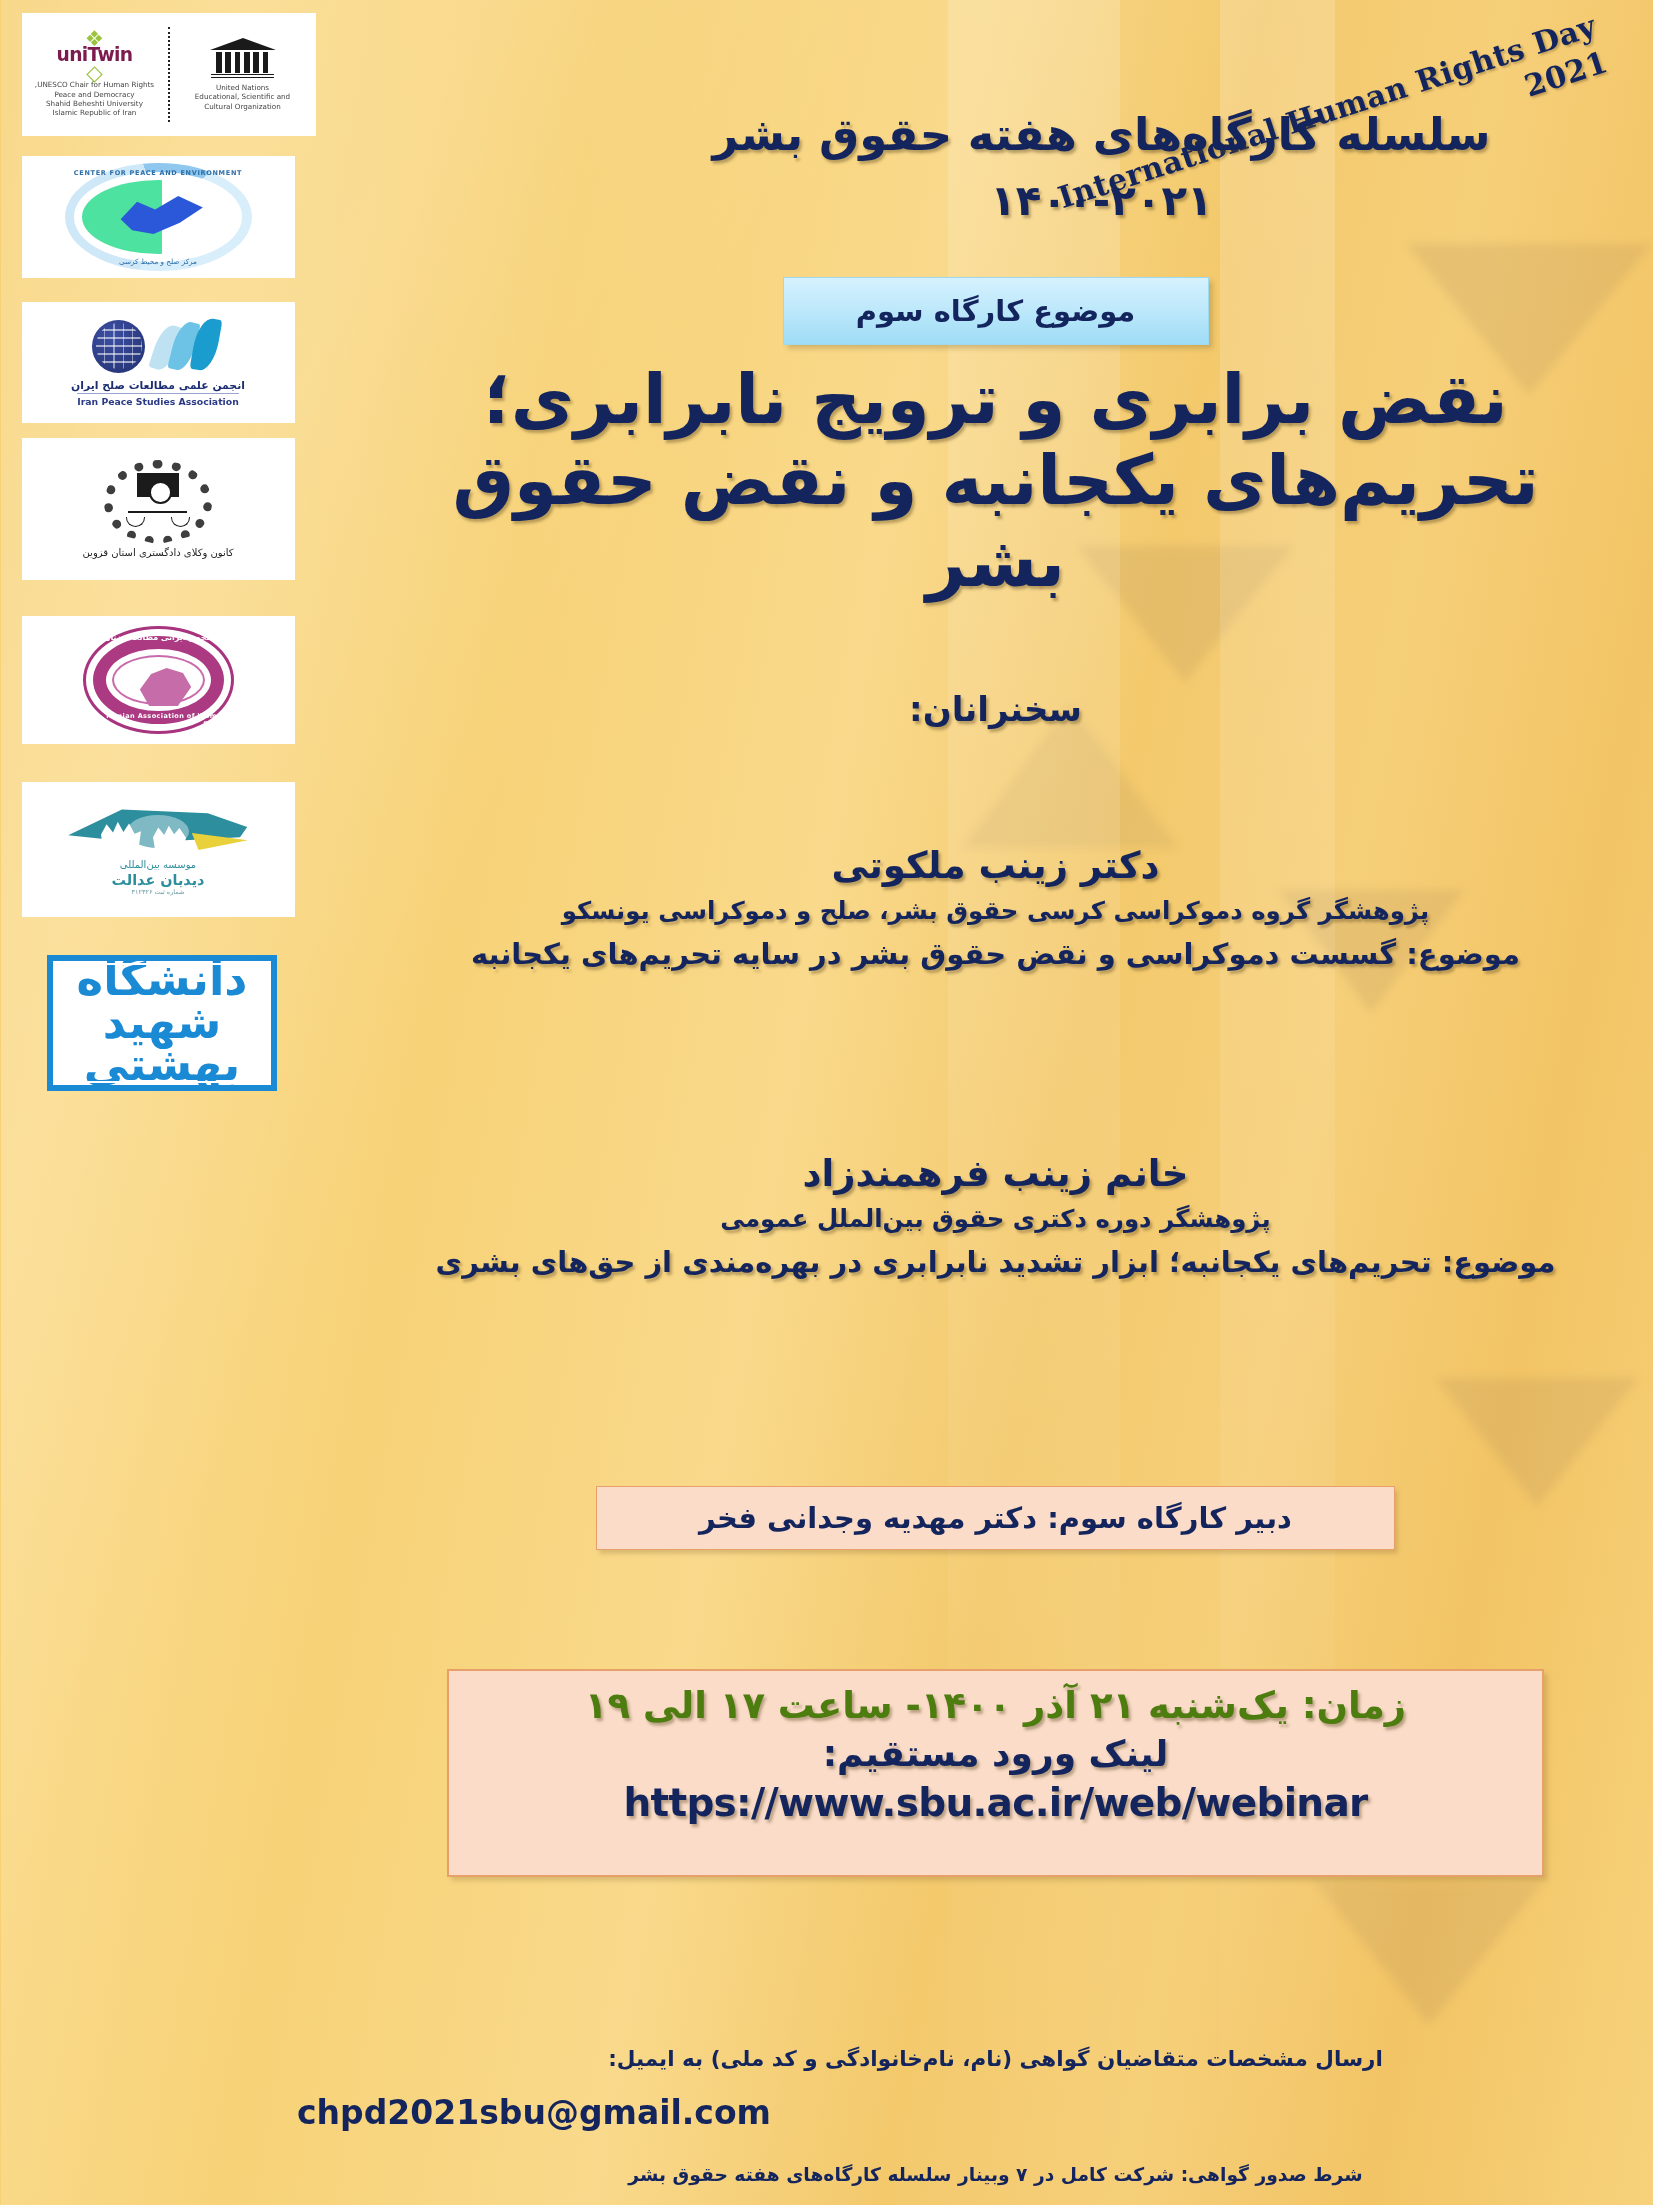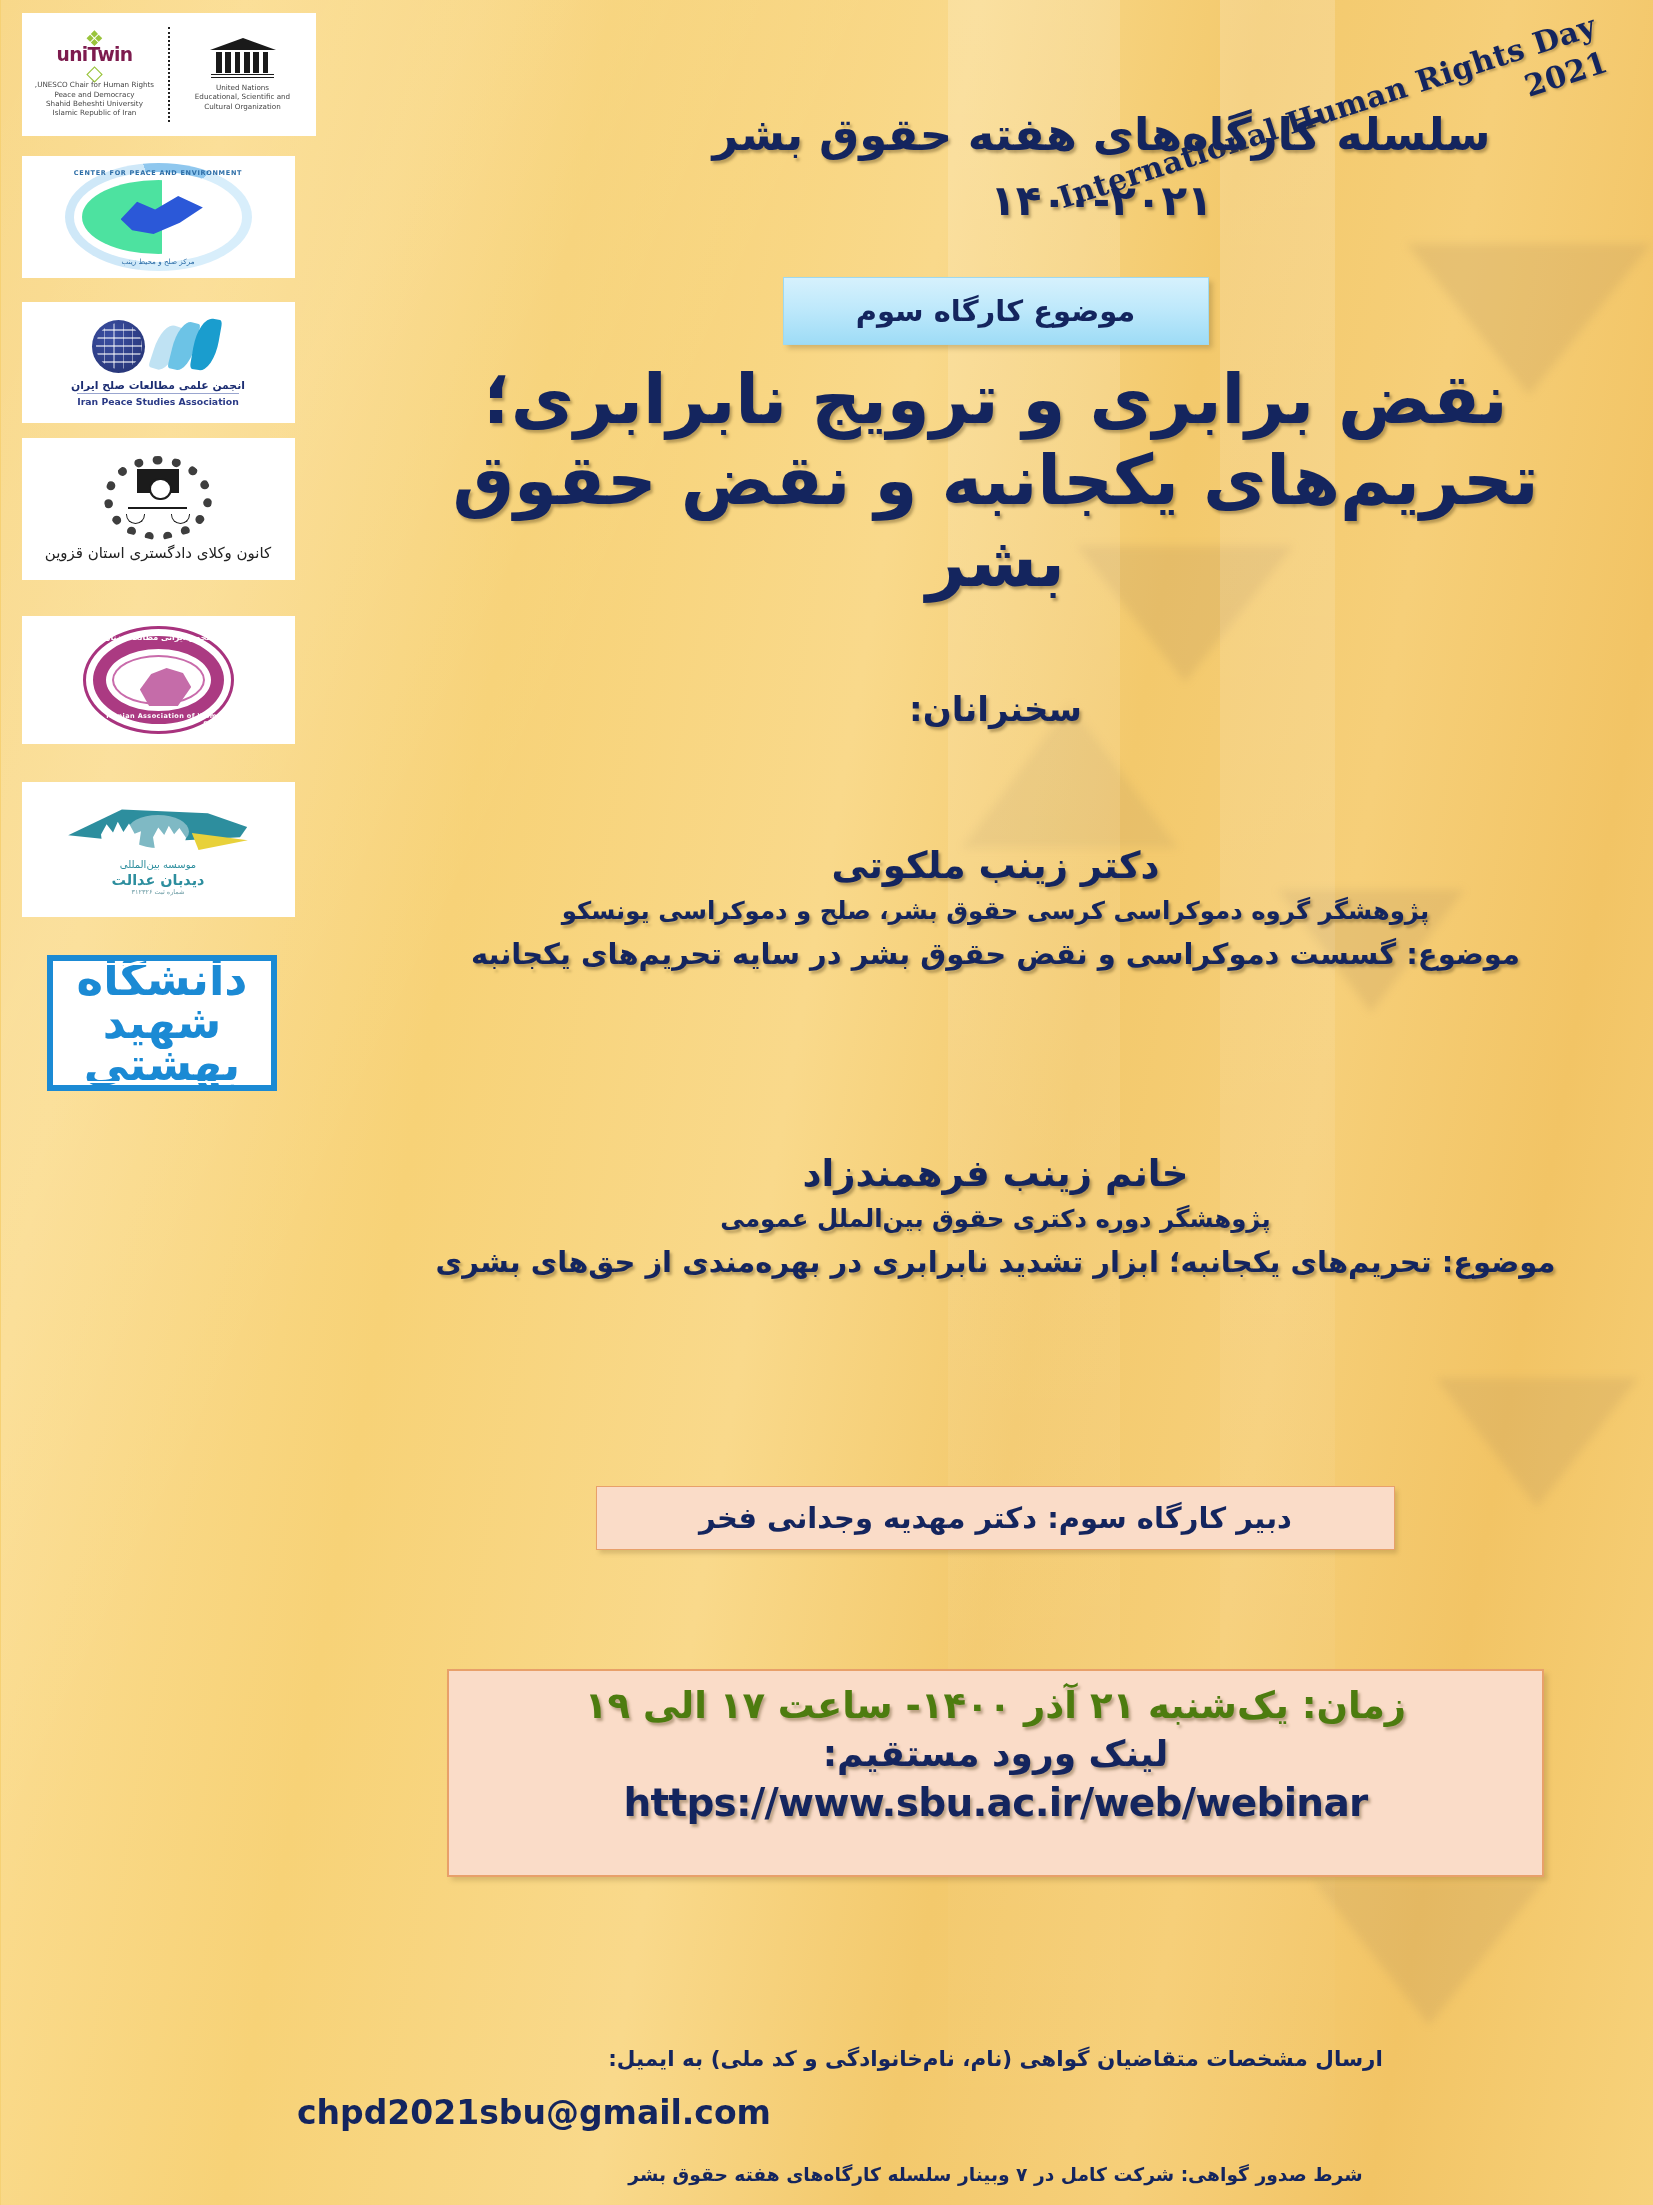--- a/index.html
+++ b/index.html
@@ -168,21 +168,21 @@
   .crest .scale{
     position:absolute;left:24.4px;bottom:13px;width:59px;height:18.7px;
     border-top:2.2px solid #1b1b1b;
   }
   .crest .scale::before,.crest .scale::after{
     content:"";position:absolute;top:4.3px;width:17px;height:9.3px;
     border:1.4px solid #1b1b1b;border-top:0;border-radius:0 0 10px 10px;
   }
   .crest .scale::before{left:-2.9px;}
   .crest .scale::after{right:-2.9px;}
-  .crest-fa{font-size:15px;color:#222;margin-top:2.9px;}
+  .crest-fa{font-size:10px;color:#222;margin-top:2.9px;}
 
   
   .wseal{width:151px;height:108px;position:relative;margin:0 auto;}
   .wseal .r1{
     position:absolute;inset:0;border-radius:50%;
     border:3.6px solid #a8337e;
   }
   .wseal .r2{
     position:absolute;inset:10px;border-radius:50%;
     border:13.6px solid #ab3a82;
@@ -386,21 +386,21 @@
       </div>
     </div>
 
     <div class="logo-box" style="top:156px;width:273px;height:122px;">
       <div class="seal">
         <div class="ring"></div>
           <div class="ring2"></div>
           <div class="core"></div>
         <div class="dove"></div>
         <div class="seal-en">CENTER FOR PEACE AND ENVIRONMENT</div>
-        <div class="seal-fa">مرکز صلح و محیط زینب</div>
+        <div class="seal-fa">مرکز صلح و محیط کرسی</div>
       </div>
     </div>
 
     <div class="logo-box" style="top:302px;width:273px;height:121px;flex-direction:column;">
       <div style="white-space:nowrap;">
         <span class="wings"><i class="wing w1"></i><i class="wing w2"></i><i class="wing w3"></i></span>
         <span class="globe"></span>
       </div>
       <div style="font-size:10.8px;color:#1c2d72;font-weight:bold;margin-top:4.3px;">انجمن علمی مطالعات صلح ایران</div>
       <div style="font-size:9.3px;color:#2a3a86;font-weight:bold;border-top:0.7px solid #9aa6cf;padding-top:2.2px;margin-top:1px;">Iran Peace Studies Association</div>

